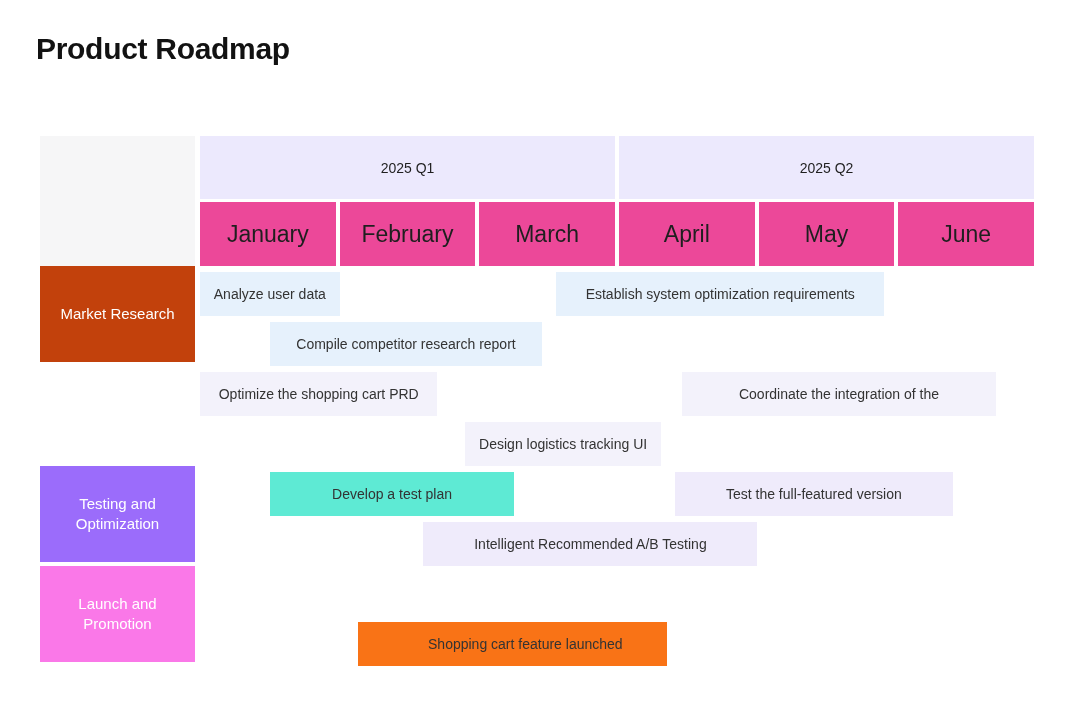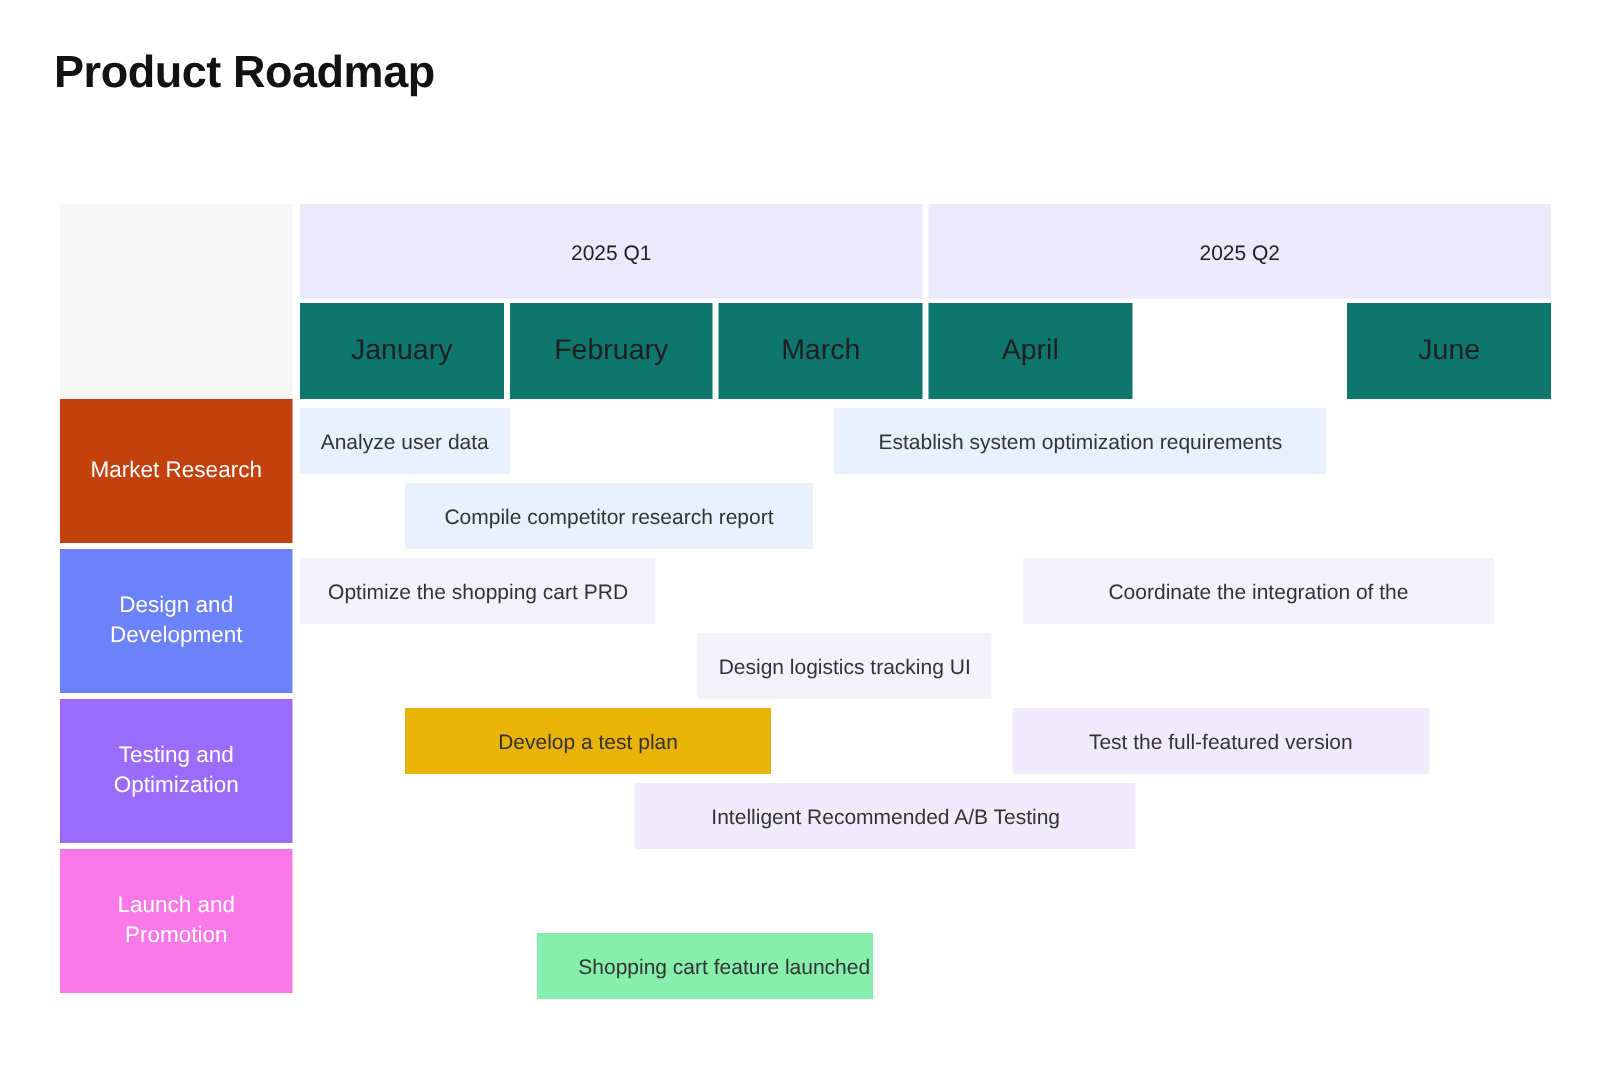--- a/index.html
+++ b/index.html
@@ -51,25 +51,25 @@
     display: flex;
     align-items: center;
     justify-content: center;
     font-size: 14px;
     color: #1f1f1f;
   }
   .month-cell {
     position: absolute;
     top: 66px;
     height: 64px;
-    background: #0f766e;
+    background: #ec4899;
     display: flex;
     align-items: center;
     justify-content: center;
-    font-size: 19px;
+    font-size: 23px;
     color: #1f1f1f;
   }
 
   
   .cat-cell {
     position: absolute;
     left: 0;
     width: 155px;
     display: flex;
     align-items: center;
@@ -101,28 +101,28 @@
 <div id="page-title">Product Roadmap</div>
 
 <div id="gantt">
   <div class="corner-cell"></div>
 <div class="quarter-cell" style="left: 160px; width: 415px;">2025 Q1</div>
     <div class="quarter-cell" style="left: 579px; width: 415px;">2025 Q2</div>
     <div class="month-cell" style="left: 160px; width: 135.667px;">January</div>
     <div class="month-cell" style="left: 299.667px; width: 135.667px;">February</div>
     <div class="month-cell" style="left: 439.333px; width: 135.667px;">March</div>
     <div class="month-cell" style="left: 579px; width: 135.667px;">April</div>
+    <div class="month-cell" style="left: 718.667px; width: 135.667px;">May</div>
     <div class="month-cell" style="left: 858.333px; width: 135.667px;">June</div>
     <div class="cat-cell" style="top: 130px; height: 96px; background: #c2410c;">Market Research</div>
     <div class="bar" style="left: 160px; width: 139.667px; top: 136px; background: rgb(230, 241, 252);">Analyze user data</div>
     <div class="bar" style="left: 229.833px; width: 272.35px; top: 186px; background: rgb(230, 241, 252);">Compile competitor research report</div>
     <div class="bar" style="left: 516.15px; width: 328.217px; top: 136px; background: rgb(230, 241, 252);">Establish system optimization requirements</div>
-    <div class="cat-cell" style="top: 230px; height: 96px; background: rgb(108, 130, 250);">Design and Development</div>
     <div class="bar" style="left: 160px; width: 237.433px; top: 236px; background: rgb(243, 242, 251);">Optimize the shopping cart PRD</div>
     <div class="bar" style="left: 425.367px; width: 195.533px; top: 286px; background: rgb(243, 242, 251);">Design logistics tracking UI</div>
     <div class="bar" style="left: 641.85px; width: 314.25px; top: 236px; background: rgb(243, 242, 251);">Coordinate the integration of the</div>
     <div class="cat-cell" style="top: 330px; height: 96px; background: rgb(155, 108, 251);">Testing and Optimization</div>
-    <div class="bar" style="left: 229.833px; width: 244.417px; top: 336px; background: #eab308;">Develop a test plan</div>
+    <div class="bar" style="left: 229.833px; width: 244.417px; top: 336px; background: #5eead4;">Develop a test plan</div>
     <div class="bar" style="left: 383.467px; width: 334px; top: 386px; background: rgb(239, 235, 251);">Intelligent Recommended A/B Testing</div>
     <div class="bar" style="left: 634.867px; width: 278px; top: 336px; background: rgb(239, 235, 251);">Test the full-featured version</div>
     <div class="cat-cell" style="top: 430px; height: 96px; background: rgb(250, 120, 232);">Launch and Promotion</div>
-    <div class="bar" style="left: 317.823px; width: 224px; top: 486px; background: #86efac; padding-left: 36px;">Shopping cart feature launched</div>
+    <div class="bar" style="left: 317.823px; width: 309px; top: 486px; background: #f97316; padding-left: 36px;">Shopping cart feature launched</div>
   </div>
 
 </body></html>

